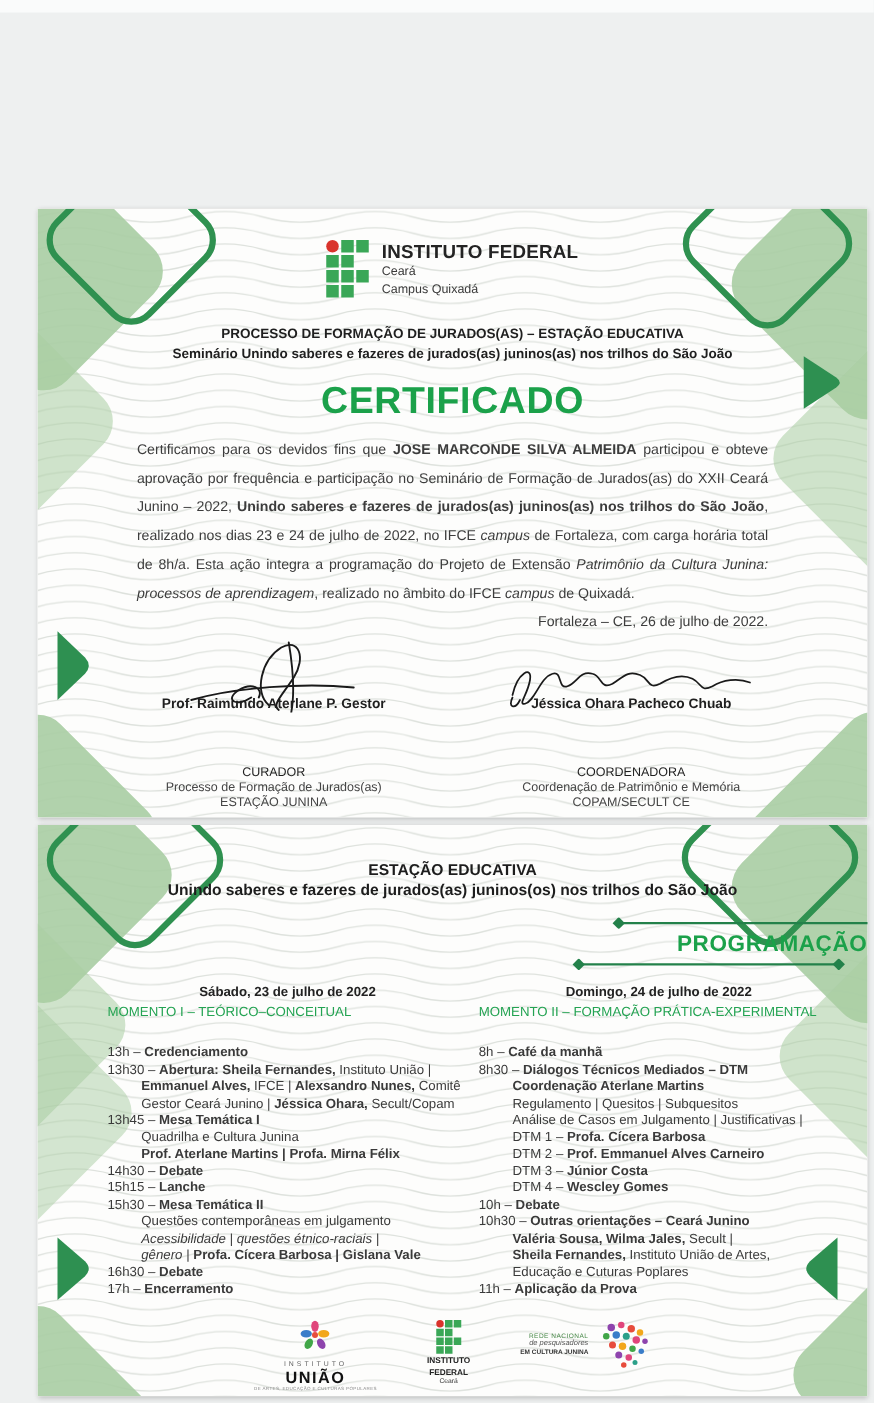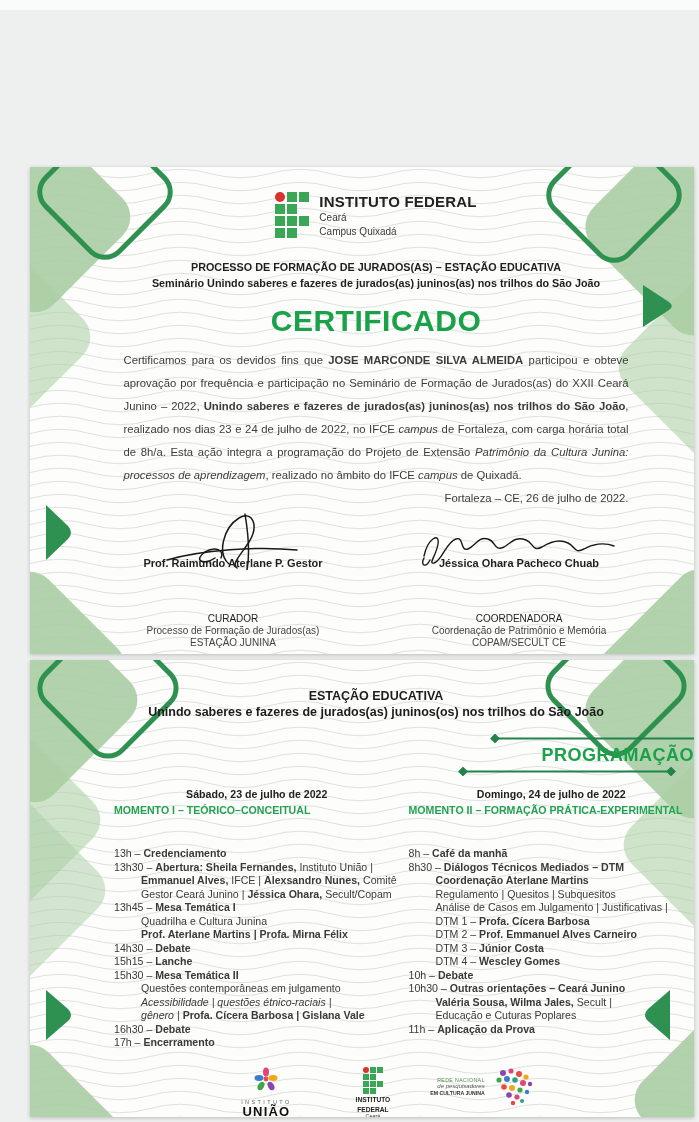--- a/index.html
+++ b/index.html
@@ -8,21 +8,21 @@
     background:#eef0f0;
     font-family:"Liberation Sans",sans-serif;
     -webkit-font-smoothing:antialiased;
   }
   .top-strip{position:absolute;top:0;left:0;right:0;height:10px;background:#fafbfb;}
   .page{position:absolute;left:30px;width:664px;background:#fdfdfc;overflow:hidden;
         box-shadow:0 1px 4px rgba(0,0,0,.22);}
   #page1{top:167px;height:487px;}
   #page2{top:660px;height:457px;}
   .decor{position:absolute;top:0;left:0;}
-  .content{position:relative;z-index:2;padding-left:28px;}
+  .content{position:relative;z-index:2;}
   .b{font-weight:bold;}
   .i{font-style:italic;}
 
   
   .logo-row{display:flex;justify-content:center;align-items:center;gap:10px;margin-top:25px;}
   .if-grid{display:grid;grid-template-columns:repeat(3,10px);grid-auto-rows:10px;gap:2px;}
   .if-grid span{display:block;}
   .if-grid .sq{background:#3aa757;}
   .if-grid .dot{background:#d9332c;border-radius:50%;}
   .logo-text{text-align:left;}
@@ -45,21 +45,21 @@
   .prog-sub{text-align:center;font-weight:bold;font-size:12.5px;color:#1d1d1d;line-height:17px;}
   .banner{display:flex;flex-direction:column;align-items:flex-end;margin-top:13px;}
   .banner .line-top{transform:translateX(16px);}
   .banner .line-bottom{transform:translateX(-16px);}
   .banner-text{color:#1ba14a;font-size:18px;font-weight:bold;letter-spacing:.5px;line-height:22px;margin:1px 0;}
   .cols{display:flex;margin-top:12px;}
   .col{width:288px;font-size:10.6px;line-height:13.5px;color:#3a3a3a;}
   .col.left{margin-left:56px;}
   .col.right{margin-left:9px;}
   .col-date{text-align:center;font-weight:bold;color:#222;}
-  .col-head{color:#23a352;font-weight:bold;margin-top:2px;margin-bottom:30px;}
+  .col-head{color:#23a352;font-weight:normal;margin-top:2px;margin-bottom:19px;}
   .sched-line.cont{padding-left:27px;}
 
   .logos{display:flex;justify-content:center;align-items:flex-start;gap:40px;margin-top:17px;}
   .logo-block{text-align:center;}
   .u-top{font-size:5.5px;letter-spacing:2.4px;color:#666;margin-top:2px;}
   .u-name{font-size:13px;font-weight:bold;letter-spacing:1.2px;color:#111;line-height:13px;}
   .u-sub{font-size:3.6px;color:#888;letter-spacing:.3px;margin-top:1.5px;}
   .f-grid{display:grid;grid-template-columns:repeat(3,6px);grid-auto-rows:6px;gap:1.2px;margin:0 auto;width:max-content;}
   .f-grid .sq{background:#3aa757;}
   .f-grid .dot{background:#d9332c;border-radius:50%;}
@@ -234,20 +234,21 @@
             <div class="sched-line cont"><span class="b">Coordenação Aterlane Martins</span></div>
             <div class="sched-line cont"><span>Regulamento | Quesitos | Subquesitos</span></div>
             <div class="sched-line cont"><span>Análise de Casos em Julgamento | Justificativas |</span></div>
             <div class="sched-line cont"><span>DTM 1 – </span><span class="b">Profa. Cícera Barbosa</span></div>
             <div class="sched-line cont"><span>DTM 2 – </span><span class="b">Prof. Emmanuel Alves Carneiro</span></div>
             <div class="sched-line cont"><span>DTM 3 – </span><span class="b">Júnior Costa</span></div>
             <div class="sched-line cont"><span>DTM 4 – </span><span class="b">Wescley Gomes</span></div>
             <div class="sched-line"><span>10h – </span><span class="b">Debate</span></div>
             <div class="sched-line"><span>10h30 – </span><span class="b">Outras orientações – Ceará Junino</span></div>
             <div class="sched-line cont"><span class="b">Valéria Sousa, Wilma Jales,</span><span> Secult |</span></div>
+            <div class="sched-line cont"><span class="b">Sheila Fernandes,</span><span> Instituto União de Artes,</span></div>
             <div class="sched-line cont"><span>Educação e Cuturas Poplares</span></div>
             <div class="sched-line"><span>11h – </span><span class="b">Aplicação da Prova</span></div>
           </div>
       </div>
     </div>
 
     <div class="logos">
       <div class="logo-block">
         <svg width="30" height="26" viewBox="0 0 30 26">
           <ellipse cx="15" cy="5" rx="3" ry="4.5" fill="#e0457b"></ellipse>

